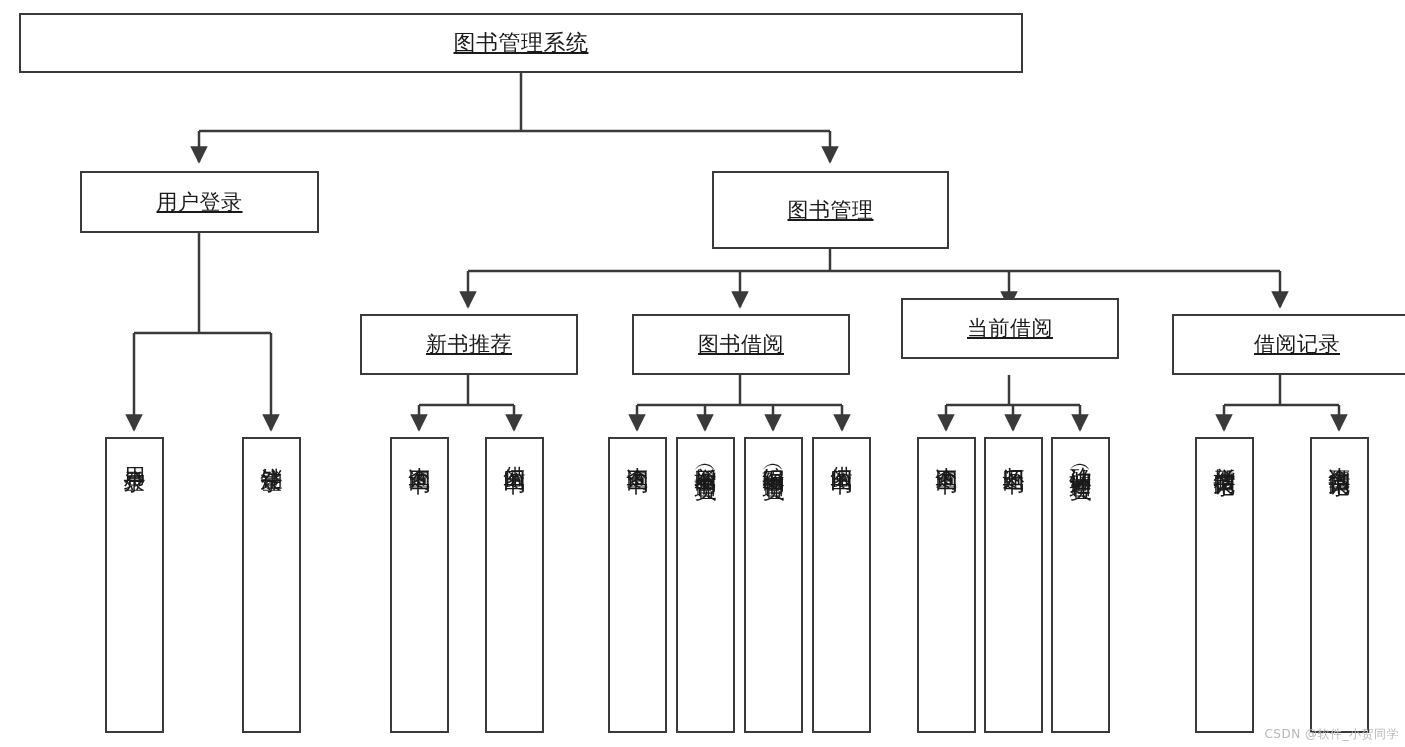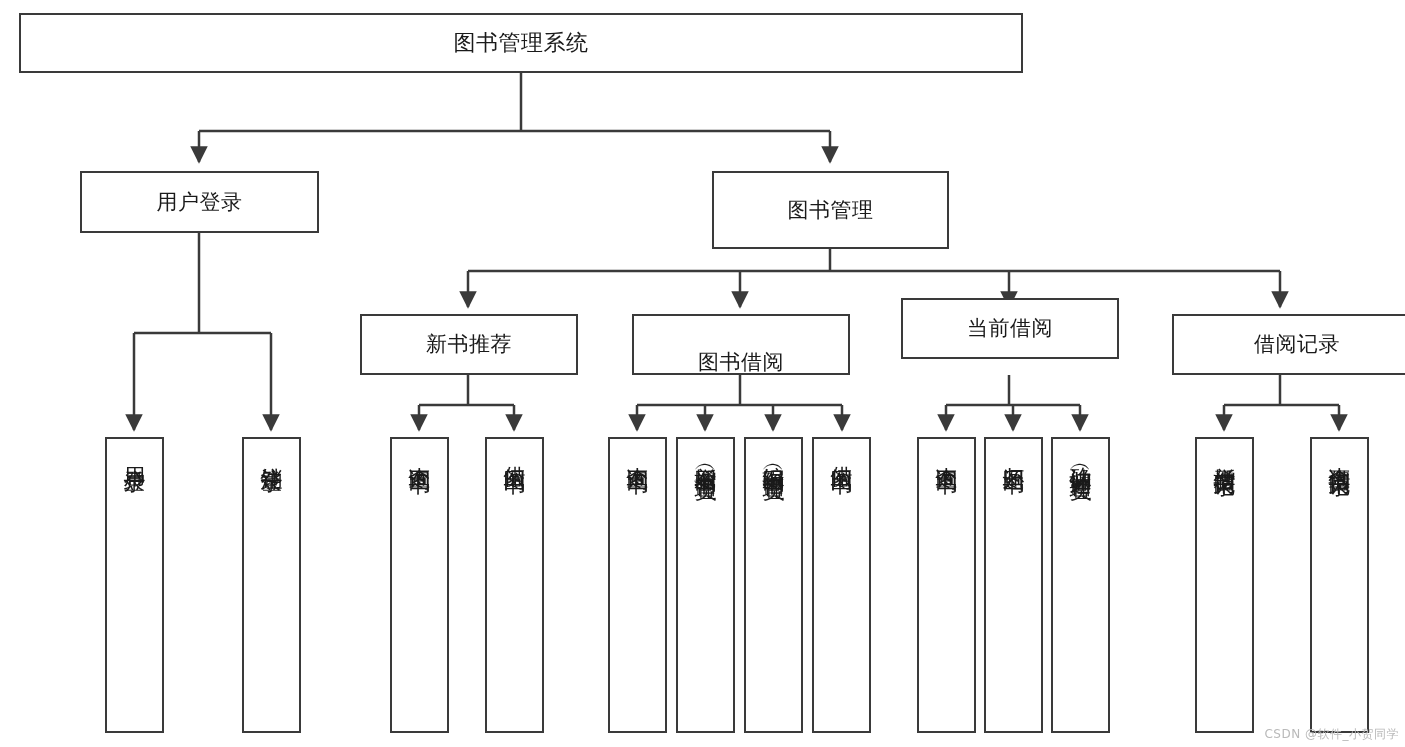--- a/index.html
+++ b/index.html
@@ -37,20 +37,21 @@
   .node .label {
     display: block;
     text-align: center;
     line-height: 1.05;
     letter-spacing: 0.5px;
   }
   
   .node.horiz .label {
     font-size: 21px;
     writing-mode: horizontal-tb;
+    text-decoration: underline;
   }
   .node.root .label {
     font-size: 22px;
   }
   
   .node.vert {
     align-items: flex-start;
     justify-content: center;
     padding-top: 10px;
   }
@@ -134,21 +135,21 @@
   <div class="node horiz" style="left:80px; top:171px; width:239px; height:62px;">
     <span class="label">用户登录</span>
   </div>
   <div class="node horiz" style="left:712px; top:171px; width:237px; height:78px;">
     <span class="label">图书管理</span>
   </div>
 
   <div class="node horiz" style="left:360px; top:314px; width:218px; height:61px;">
     <span class="label">新书推荐</span>
   </div>
-  <div class="node horiz" style="left:632px; top:314px; width:218px; height:61px;align-items:flex-end;">
+  <div class="node horiz" style="left:632px; top:314px; width:218px; height:61px;">
     <span class="label">图书借阅</span>
   </div>
   <div class="node horiz" style="left:901px; top:298px; width:218px; height:61px;">
     <span class="label">当前借阅</span>
   </div>
   <div class="node horiz" style="left:1172px; top:314px; width:250px; height:61px;">
     <span class="label">借阅记录</span>
   </div>
 
   <div class="node vert" style="left:105px; top:437px; width:59px; height:296px;">

